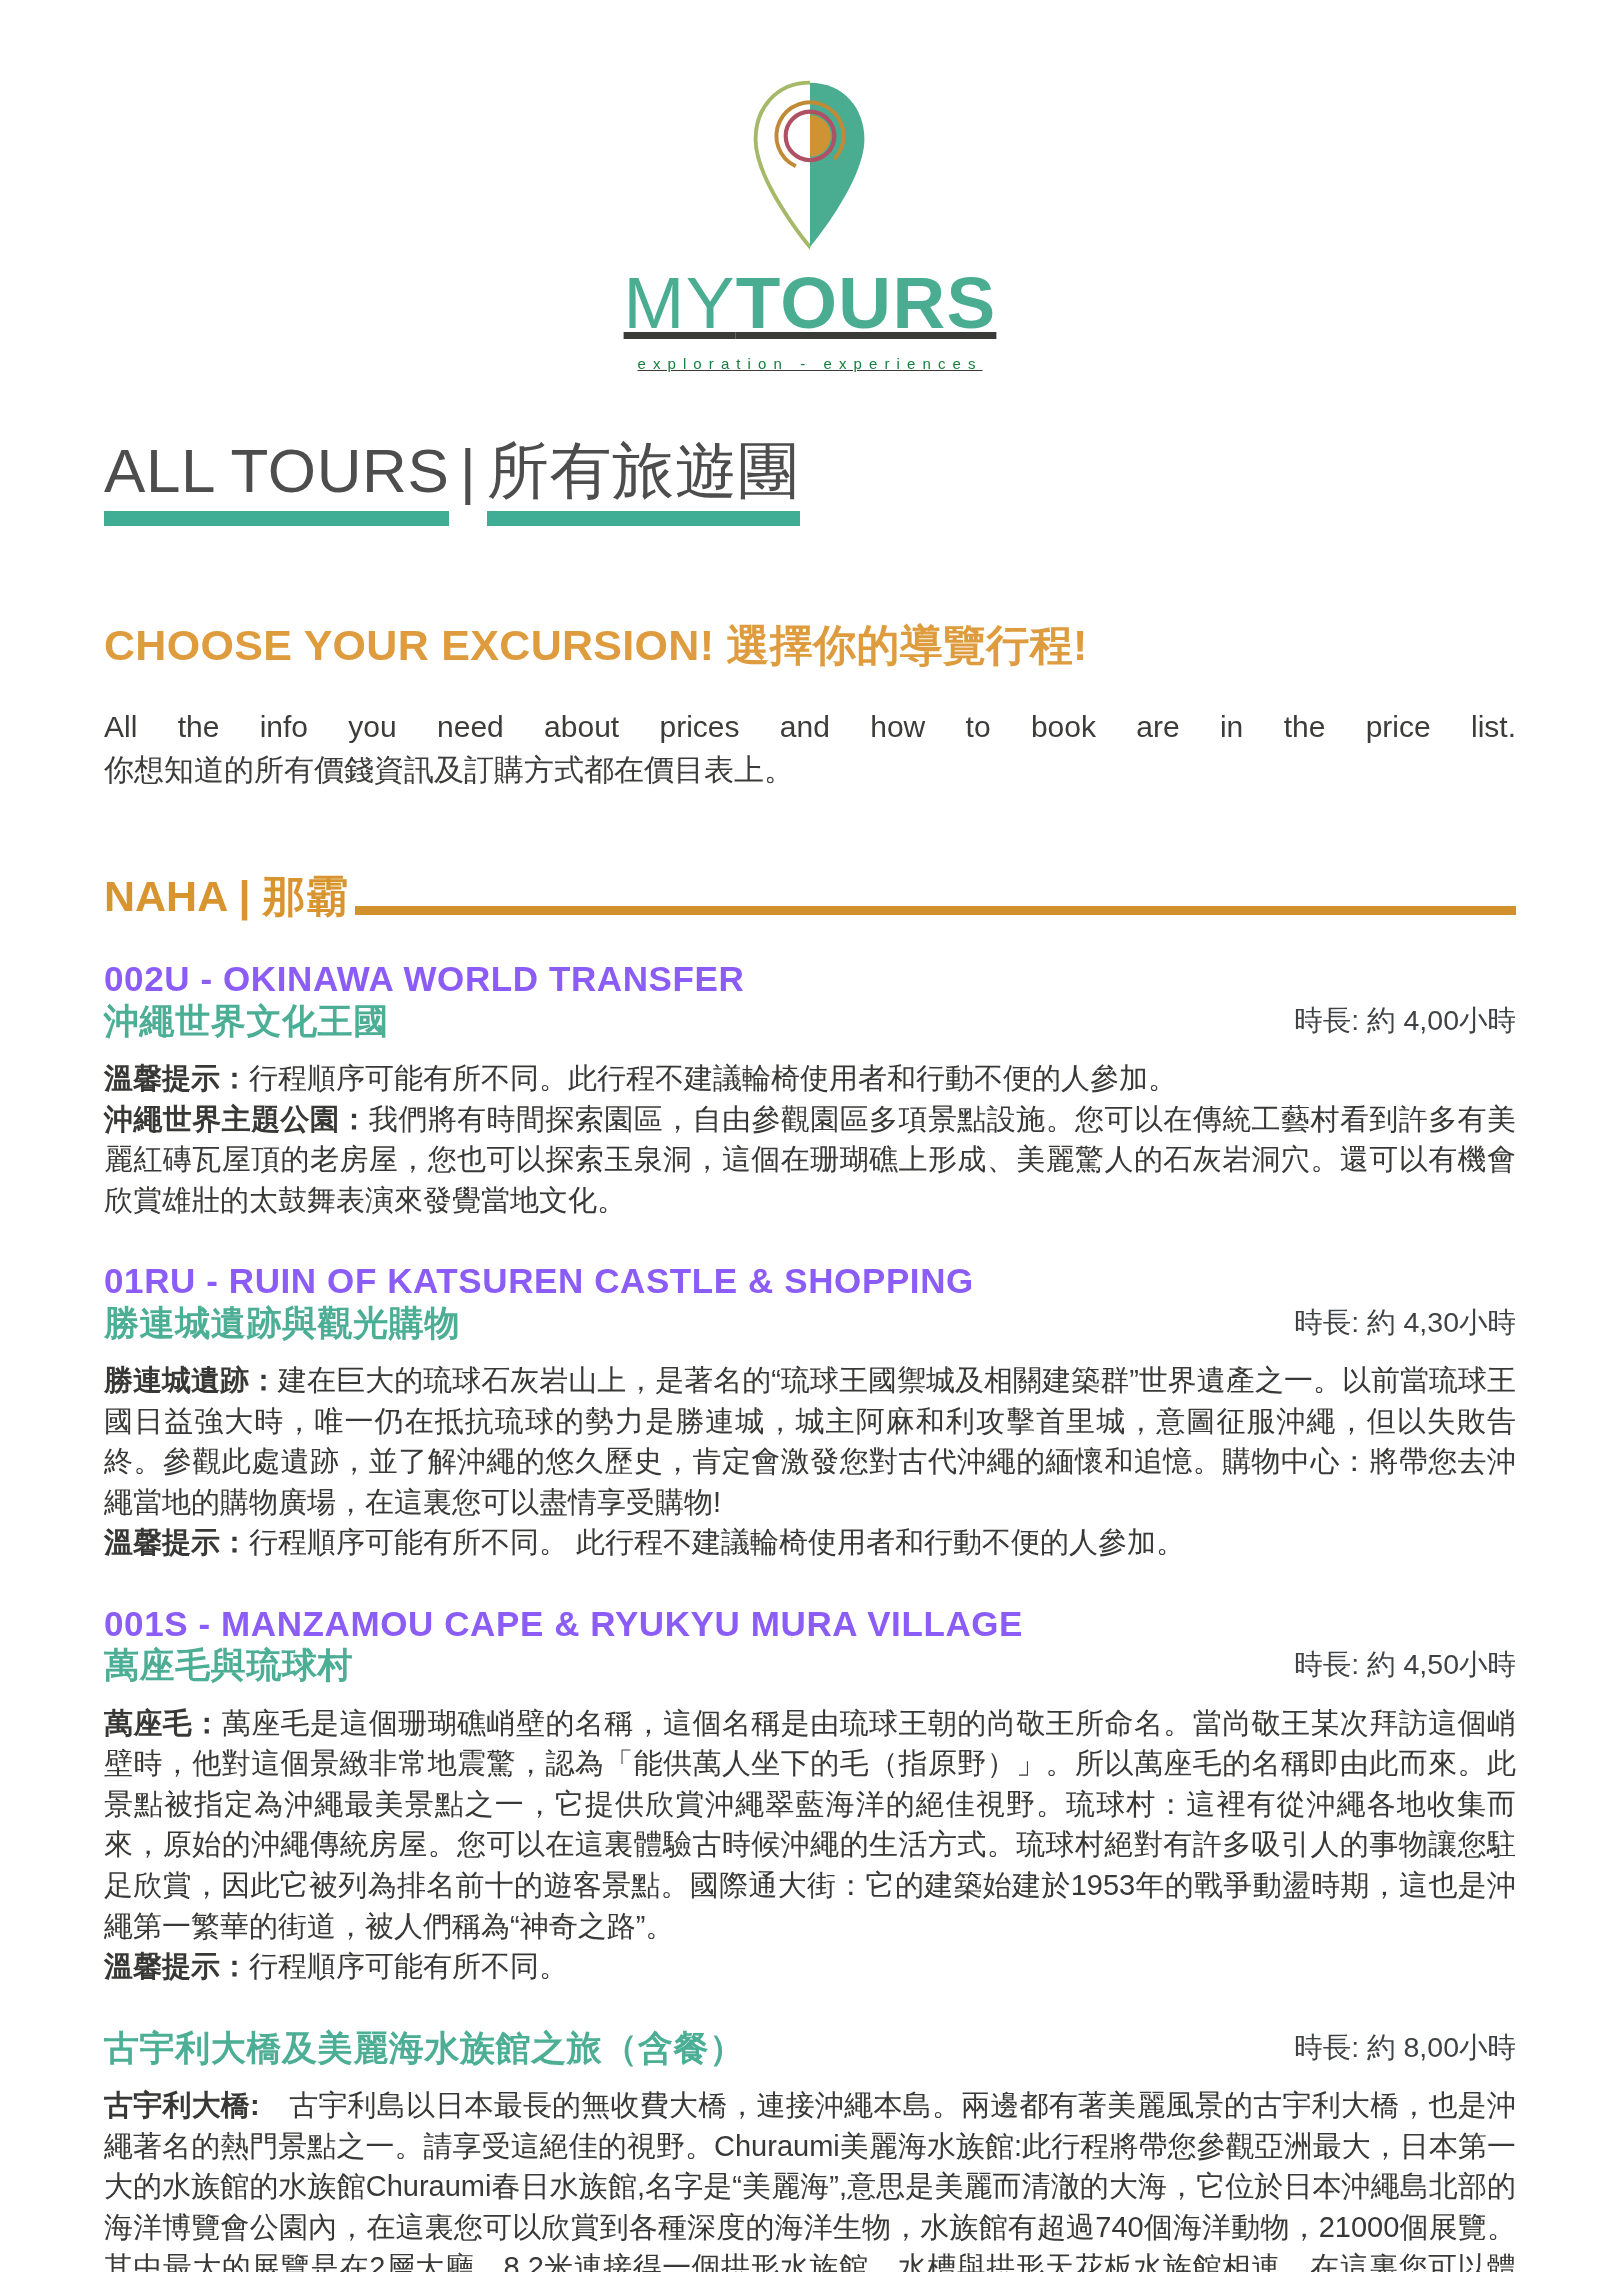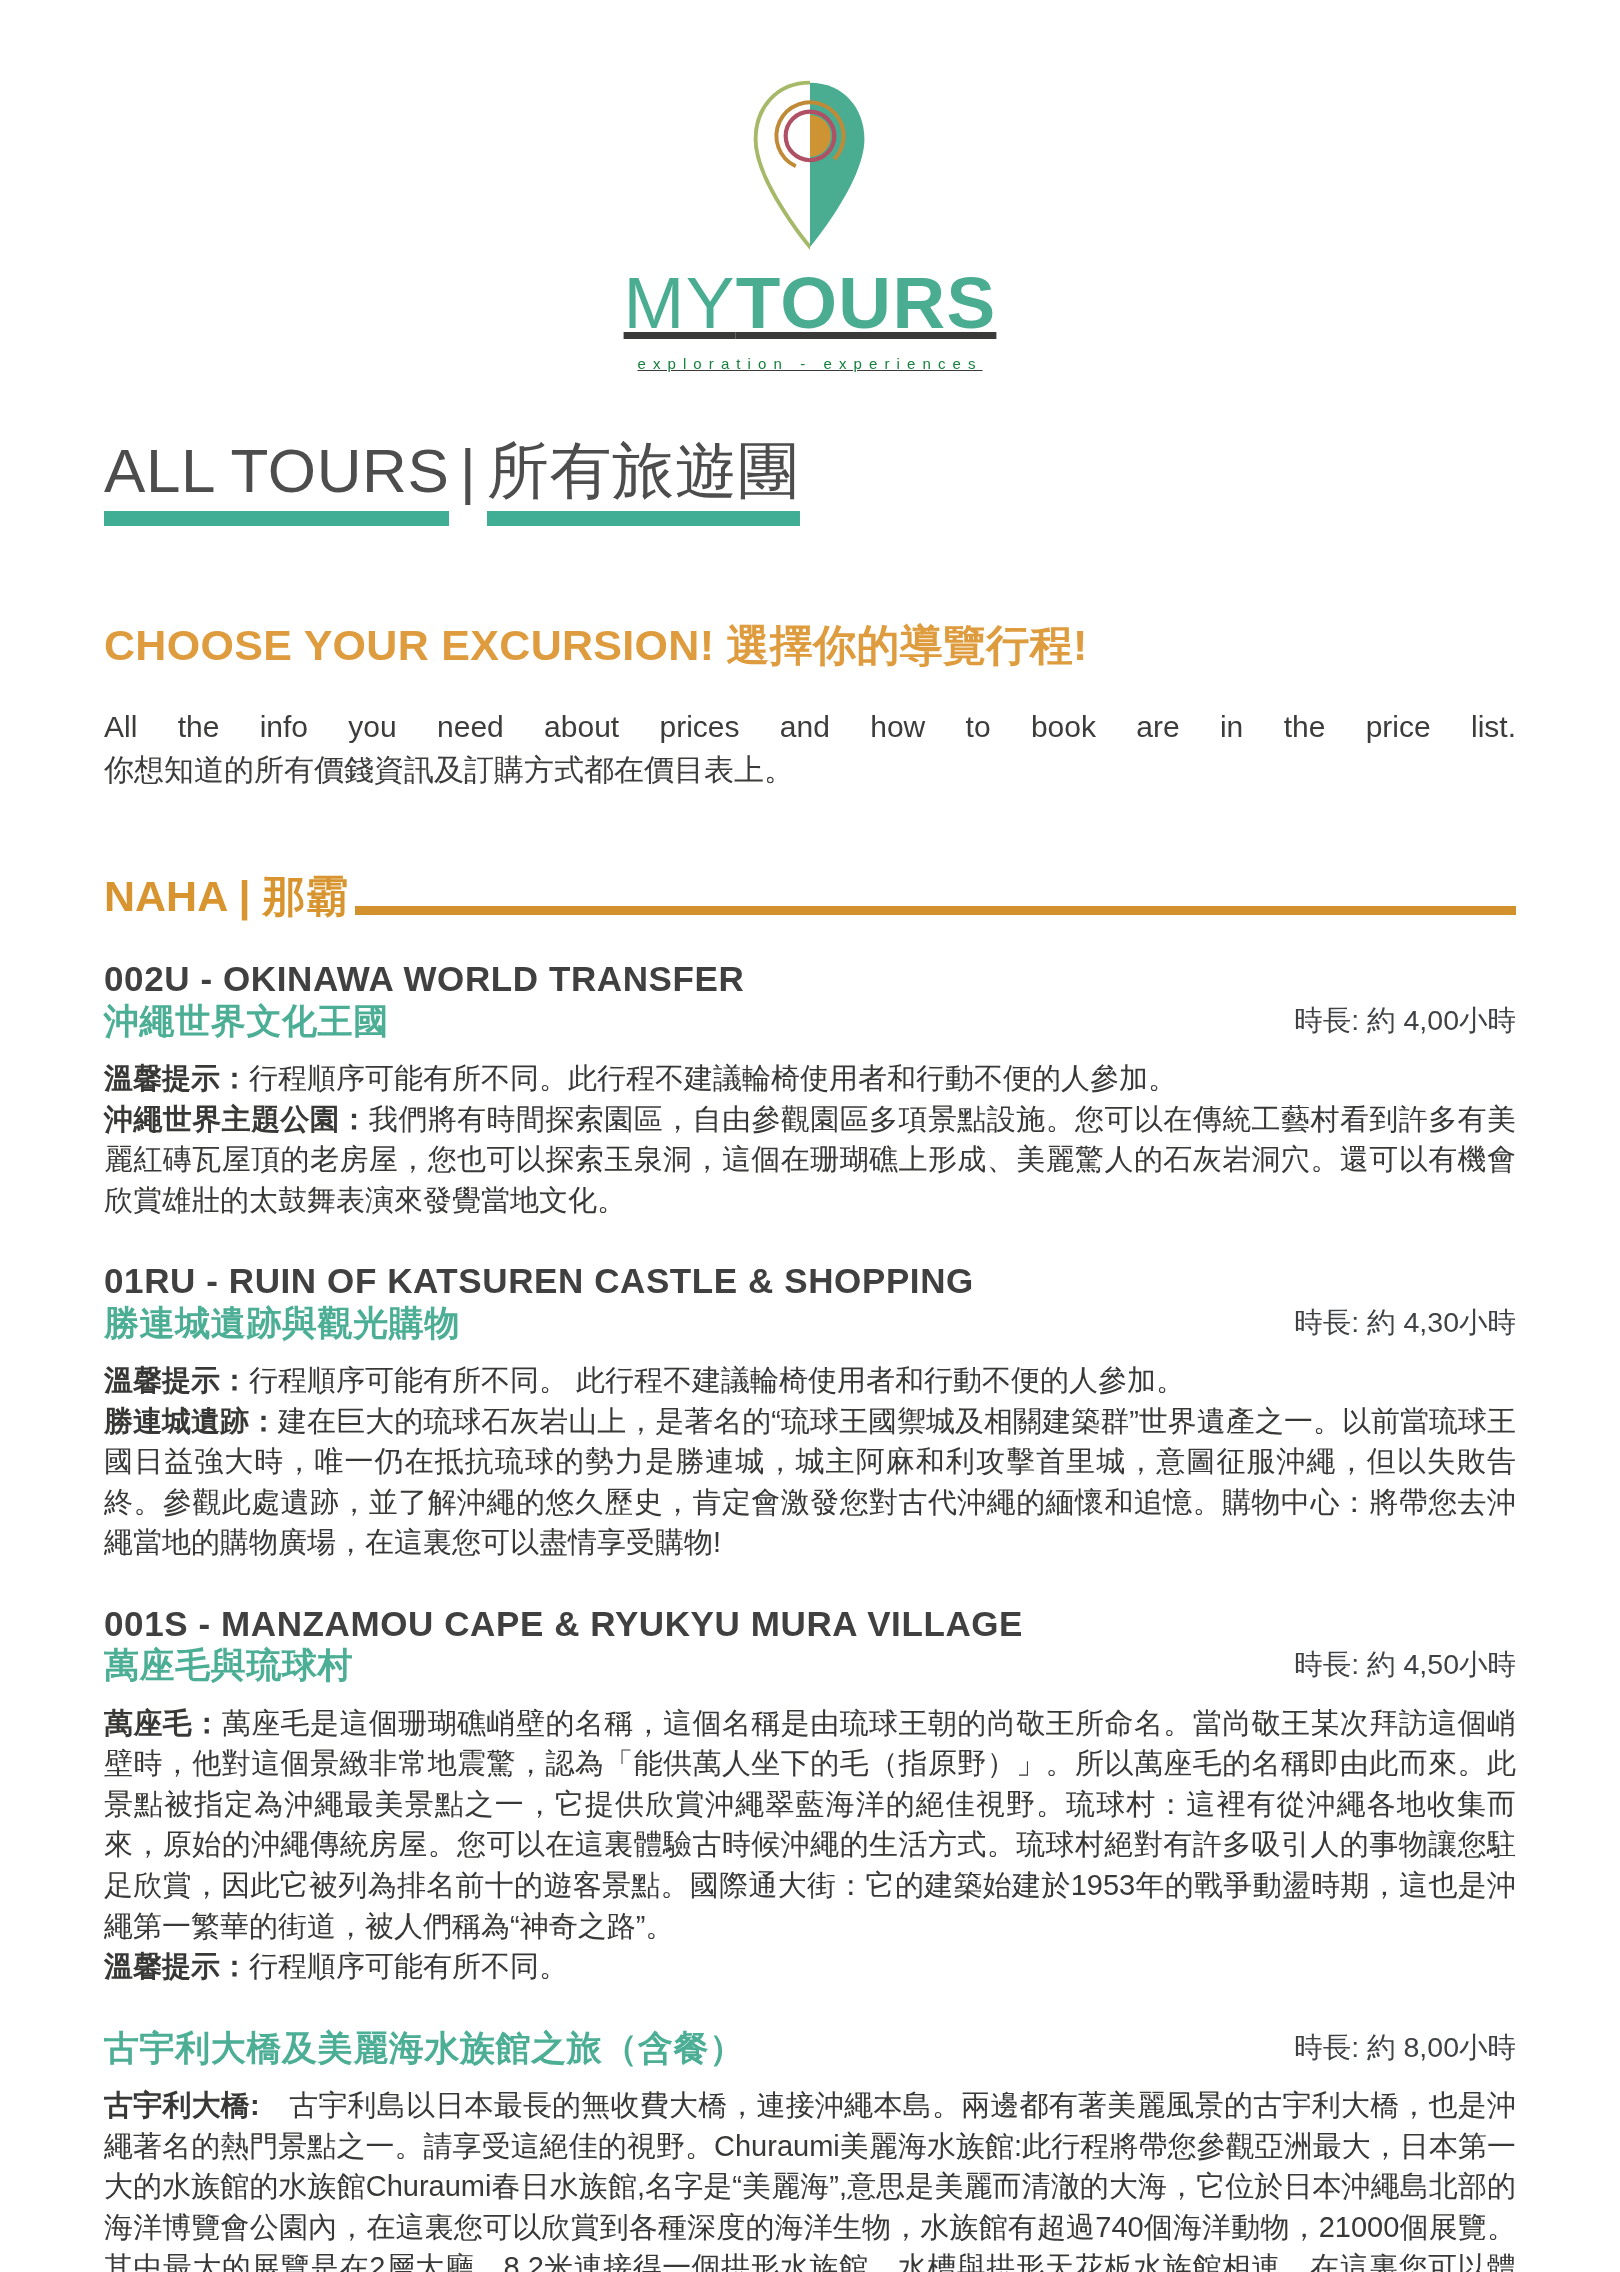--- a/index.html
+++ b/index.html
@@ -106,21 +106,21 @@
     margin-left: 6.5px;
     margin-bottom: 3.9px;
   }
 
   
   .tour { margin-top: 40px; }
   .tour:first-of-type { margin-top: 31px; }
   .tour-title {
     font-size: 35px;
     font-weight: 700;
-    color: #404040;
+    color: #8b5cf6;
     letter-spacing: 0.6px;
     line-height: 1.18;
     margin: 0;
   }
   .tour-subrow {
     display: flex;
     justify-content: space-between;
     align-items: flex-end;
   }
   .tour-subtitle {
@@ -200,22 +200,22 @@
     </div>
   </div>
 
   <div class="tour">
     <h3 class="tour-title">01RU - RUIN OF KATSUREN CASTLE &amp; SHOPPING</h3>
     <div class="tour-subrow">
       <span class="tour-subtitle">勝連城遺跡與觀光購物</span>
       <span class="tour-duration">時長: 約 4,30小時</span>
     </div>
     <div class="tour-body">
+      <p><span class="lead">勝連城遺跡：</span><span>建在巨大的琉球石灰岩山上，是著名的“琉球王國禦城及相關建築群”世界遺產之一。以前當琉球王國日益強大時，唯一仍在抵抗琉球的勢力是勝連城，城主阿麻和利攻擊首里城，意圖征服沖繩，但以失敗告終。參觀此處遺跡，並了解沖繩的悠久歷史，肯定會激發您對古代沖繩的緬懷和追憶。購物中心：將帶您去沖繩當地的購物廣場，在這裏您可以盡情享受購物!</span></p>
       <p><span class="lead">溫馨提示：</span><span>行程順序可能有所不同。 此行程不建議輪椅使用者和行動不便的人參加。</span></p>
-      <p><span class="lead">勝連城遺跡：</span><span>建在巨大的琉球石灰岩山上，是著名的“琉球王國禦城及相關建築群”世界遺產之一。以前當琉球王國日益強大時，唯一仍在抵抗琉球的勢力是勝連城，城主阿麻和利攻擊首里城，意圖征服沖繩，但以失敗告終。參觀此處遺跡，並了解沖繩的悠久歷史，肯定會激發您對古代沖繩的緬懷和追憶。購物中心：將帶您去沖繩當地的購物廣場，在這裏您可以盡情享受購物!</span></p>
     </div>
   </div>
 
   <div class="tour">
     <h3 class="tour-title">001S - MANZAMOU CAPE  &amp; RYUKYU MURA VILLAGE</h3>
     <div class="tour-subrow">
       <span class="tour-subtitle">萬座毛與琉球村</span>
       <span class="tour-duration">時長: 約 4,50小時</span>
     </div>
     <div class="tour-body">

